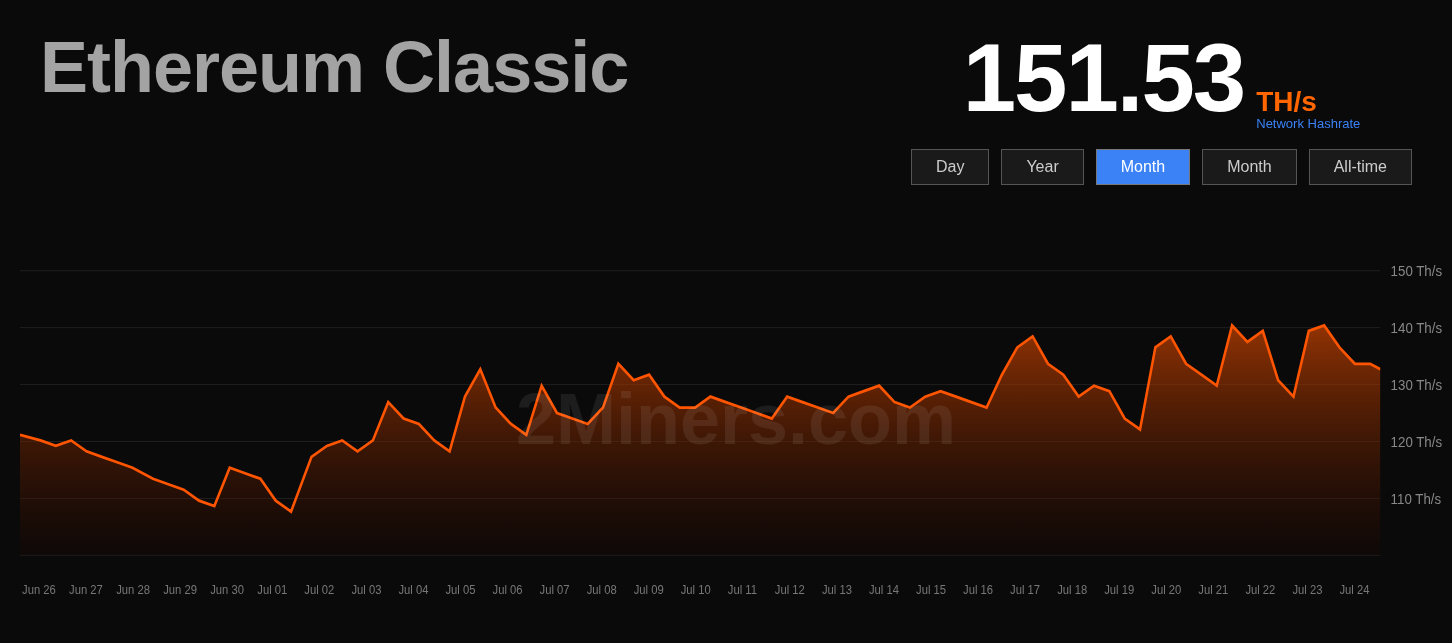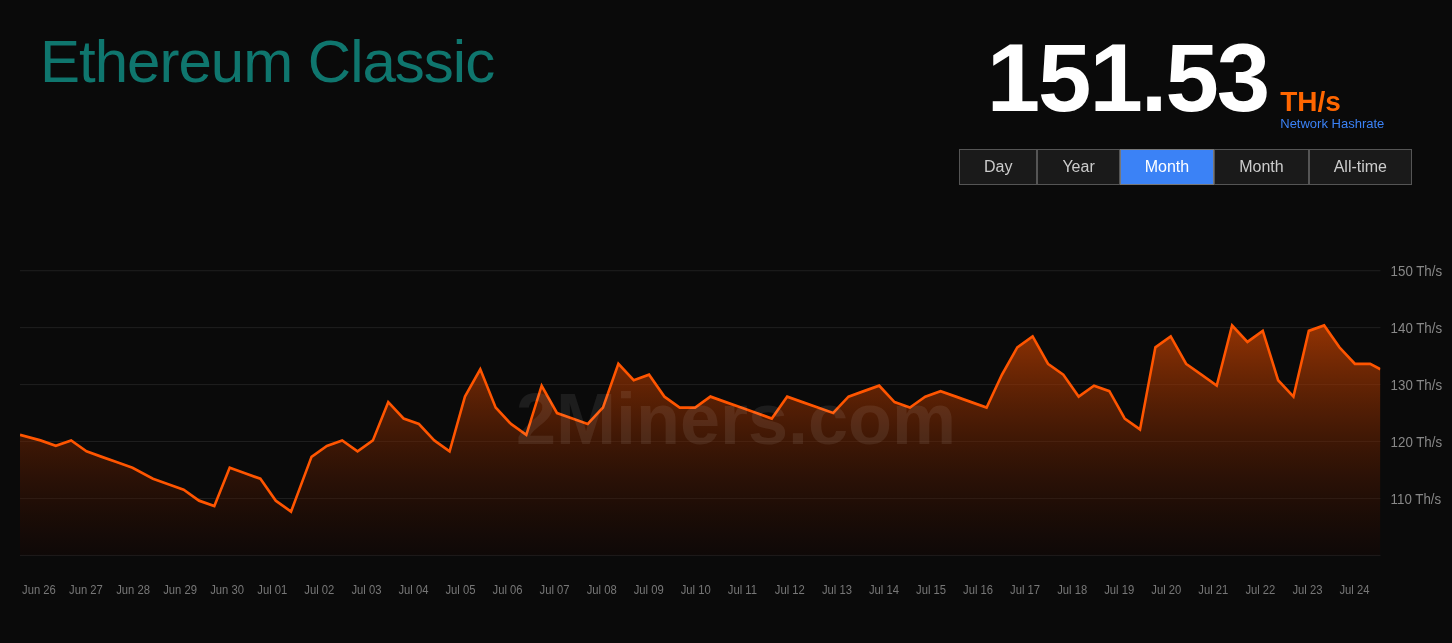--- a/index.html
+++ b/index.html
@@ -22,23 +22,23 @@
     .header {
       display: flex;
       justify-content: space-between;
       align-items: flex-start;
       padding: 30px 40px 10px 40px;
     }
     .title-block {
       flex: 1;
     }
     .title-text {
-      font-size: 60px;
-      font-weight: 400;
-      color: #0f766e;
+      font-size: 72px;
+      font-weight: 700;
+      color: #a3a3a3;
       line-height: 1.05;
       letter-spacing: -1px;
     }
     .right-block {
       display: flex;
       flex-direction: column;
       align-items: center;
       gap: 18px;
     }
     .hashrate-display {
@@ -65,21 +65,21 @@
       line-height: 1;
     }
     .hashrate-label {
       font-size: 13px;
       color: #3b82f6;
       white-space: nowrap;
       margin-top: 0;
     }
     .time-filters {
       display: flex;
-      gap: 0;
+      gap: 12px;
     }
     .filter-btn {
       padding: 8px 24px;
       border: 1px solid #555;
       background: #1a1a1a;
       color: #ccc;
       font-size: 16px;
       cursor: pointer;
       font-weight: 500;
     }

